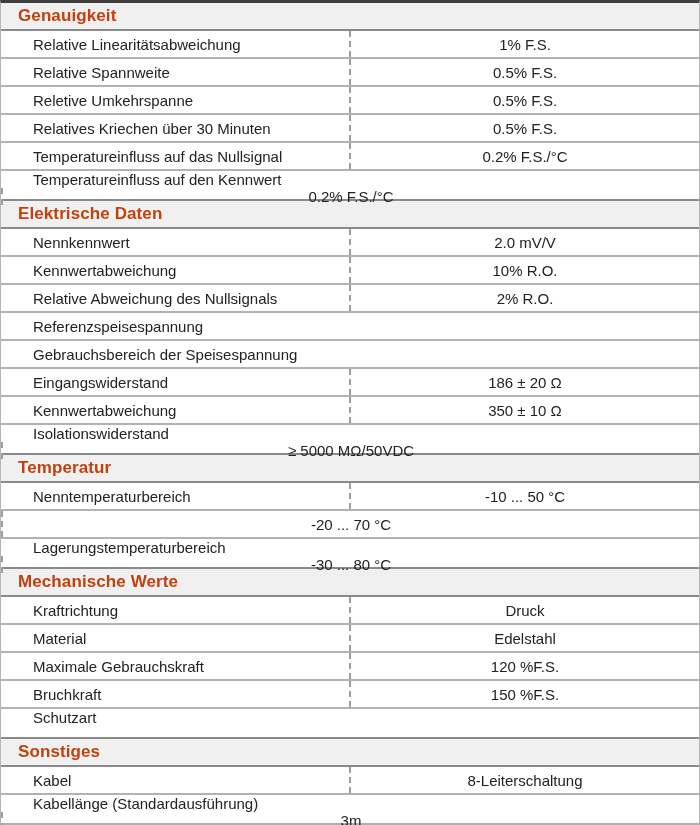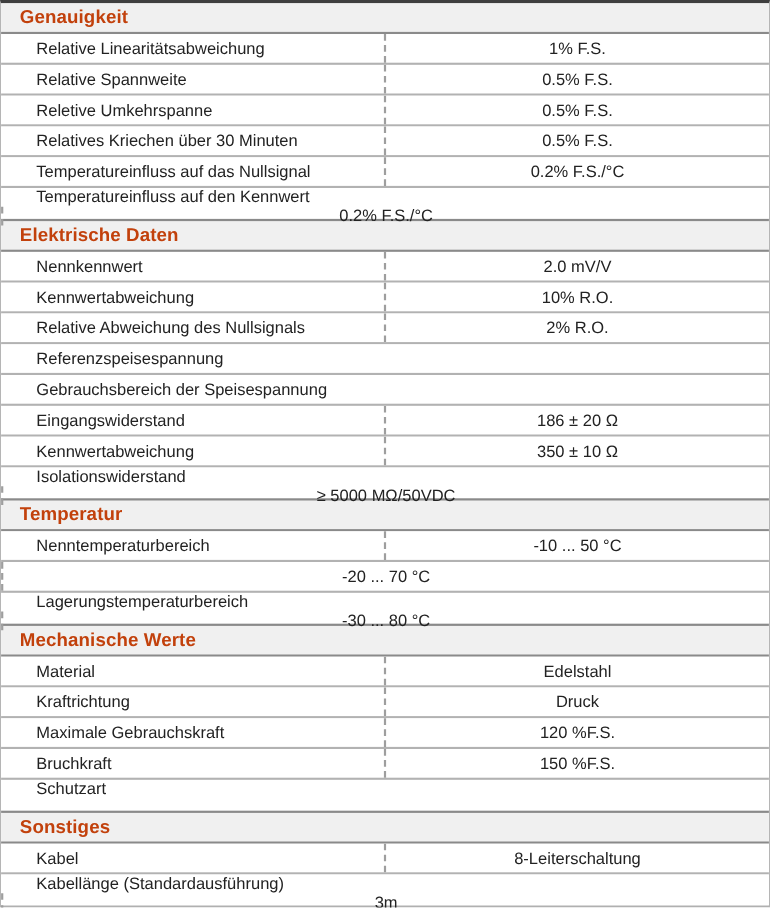--- a/index.html
+++ b/index.html
@@ -132,26 +132,26 @@
     </div>
     <div class="row">
       <div class="lbl">Lagerungstemperaturbereich</div>
       <div class="val">-30 ... 80 °C</div>
     </div>
   </div>
 
   <div class="sec">
     <div class="sec-hdr">Mechanische Werte</div>
     <div class="row">
+      <div class="lbl">Kraftrichtung</div>
+      <div class="val">Druck</div>
+    </div>
+    <div class="row">
       <div class="lbl">Material</div>
       <div class="val">Edelstahl</div>
-    </div>
-    <div class="row">
-      <div class="lbl">Kraftrichtung</div>
-      <div class="val">Druck</div>
     </div>
     <div class="row">
       <div class="lbl">Maximale Gebrauchskraft</div>
       <div class="val">120 %F.S.</div>
     </div>
     <div class="row">
       <div class="lbl">Bruchkraft</div>
       <div class="val">150 %F.S.</div>
     </div>
     <div class="row">

